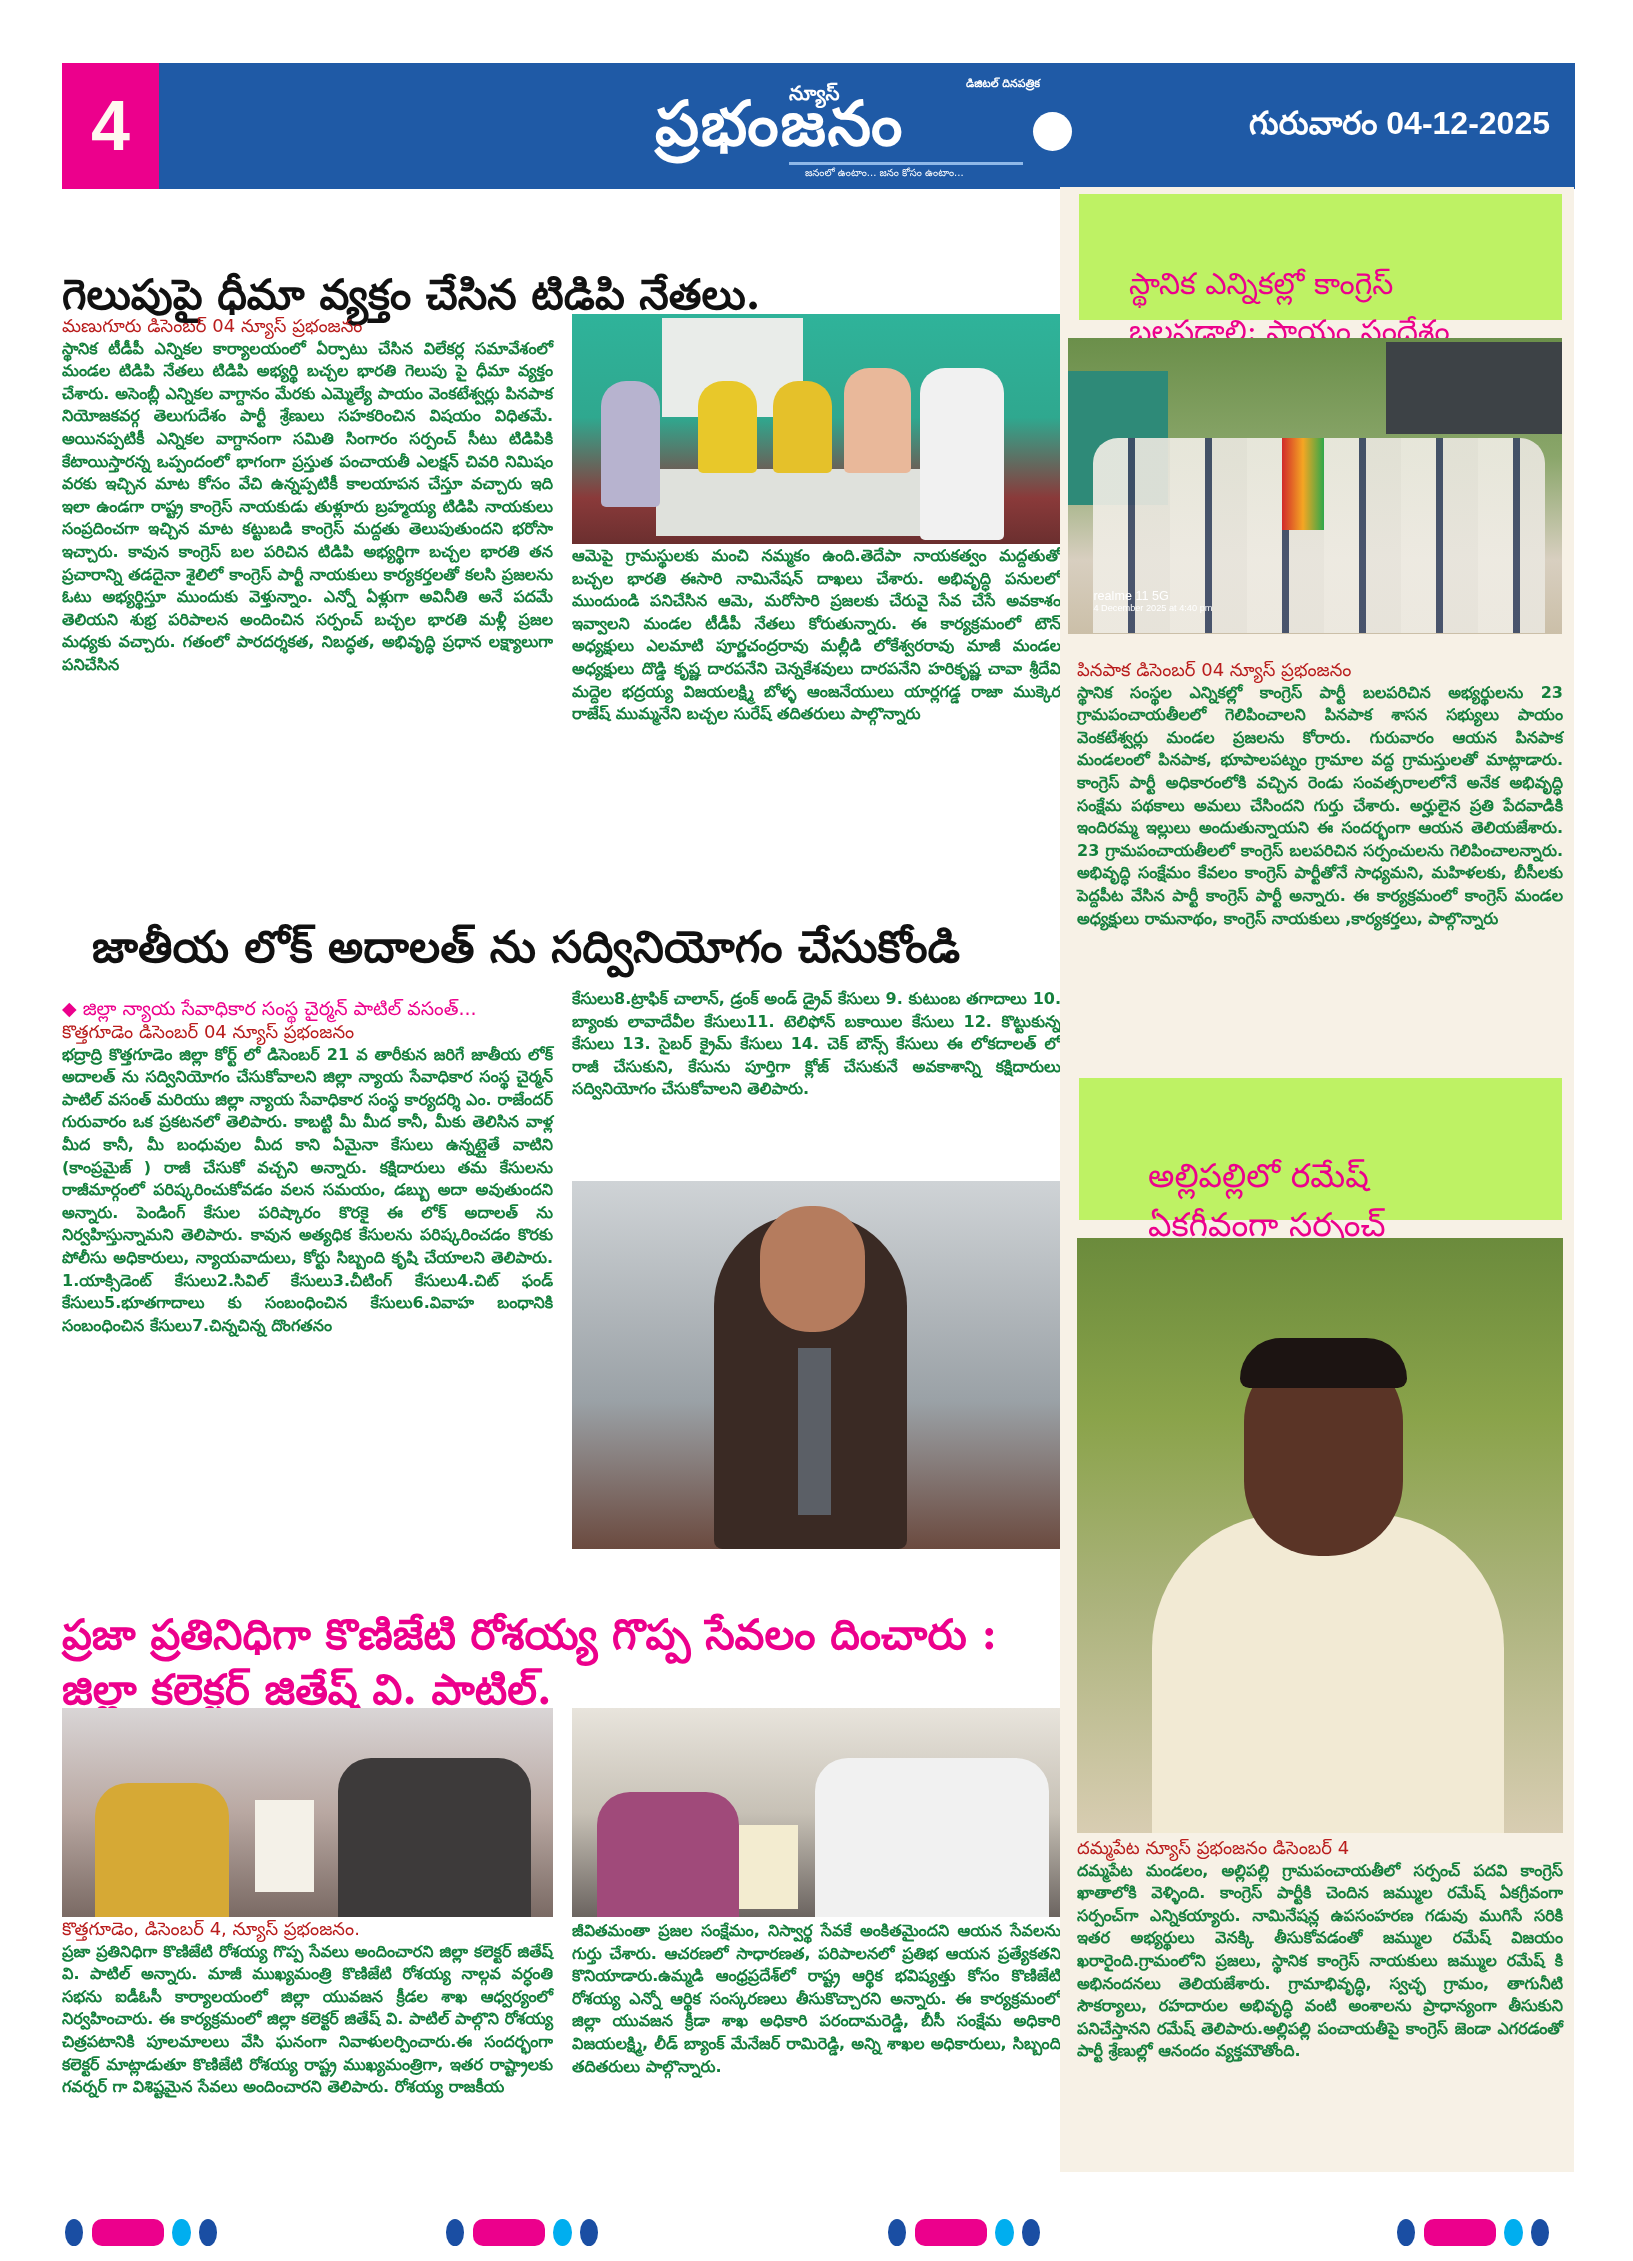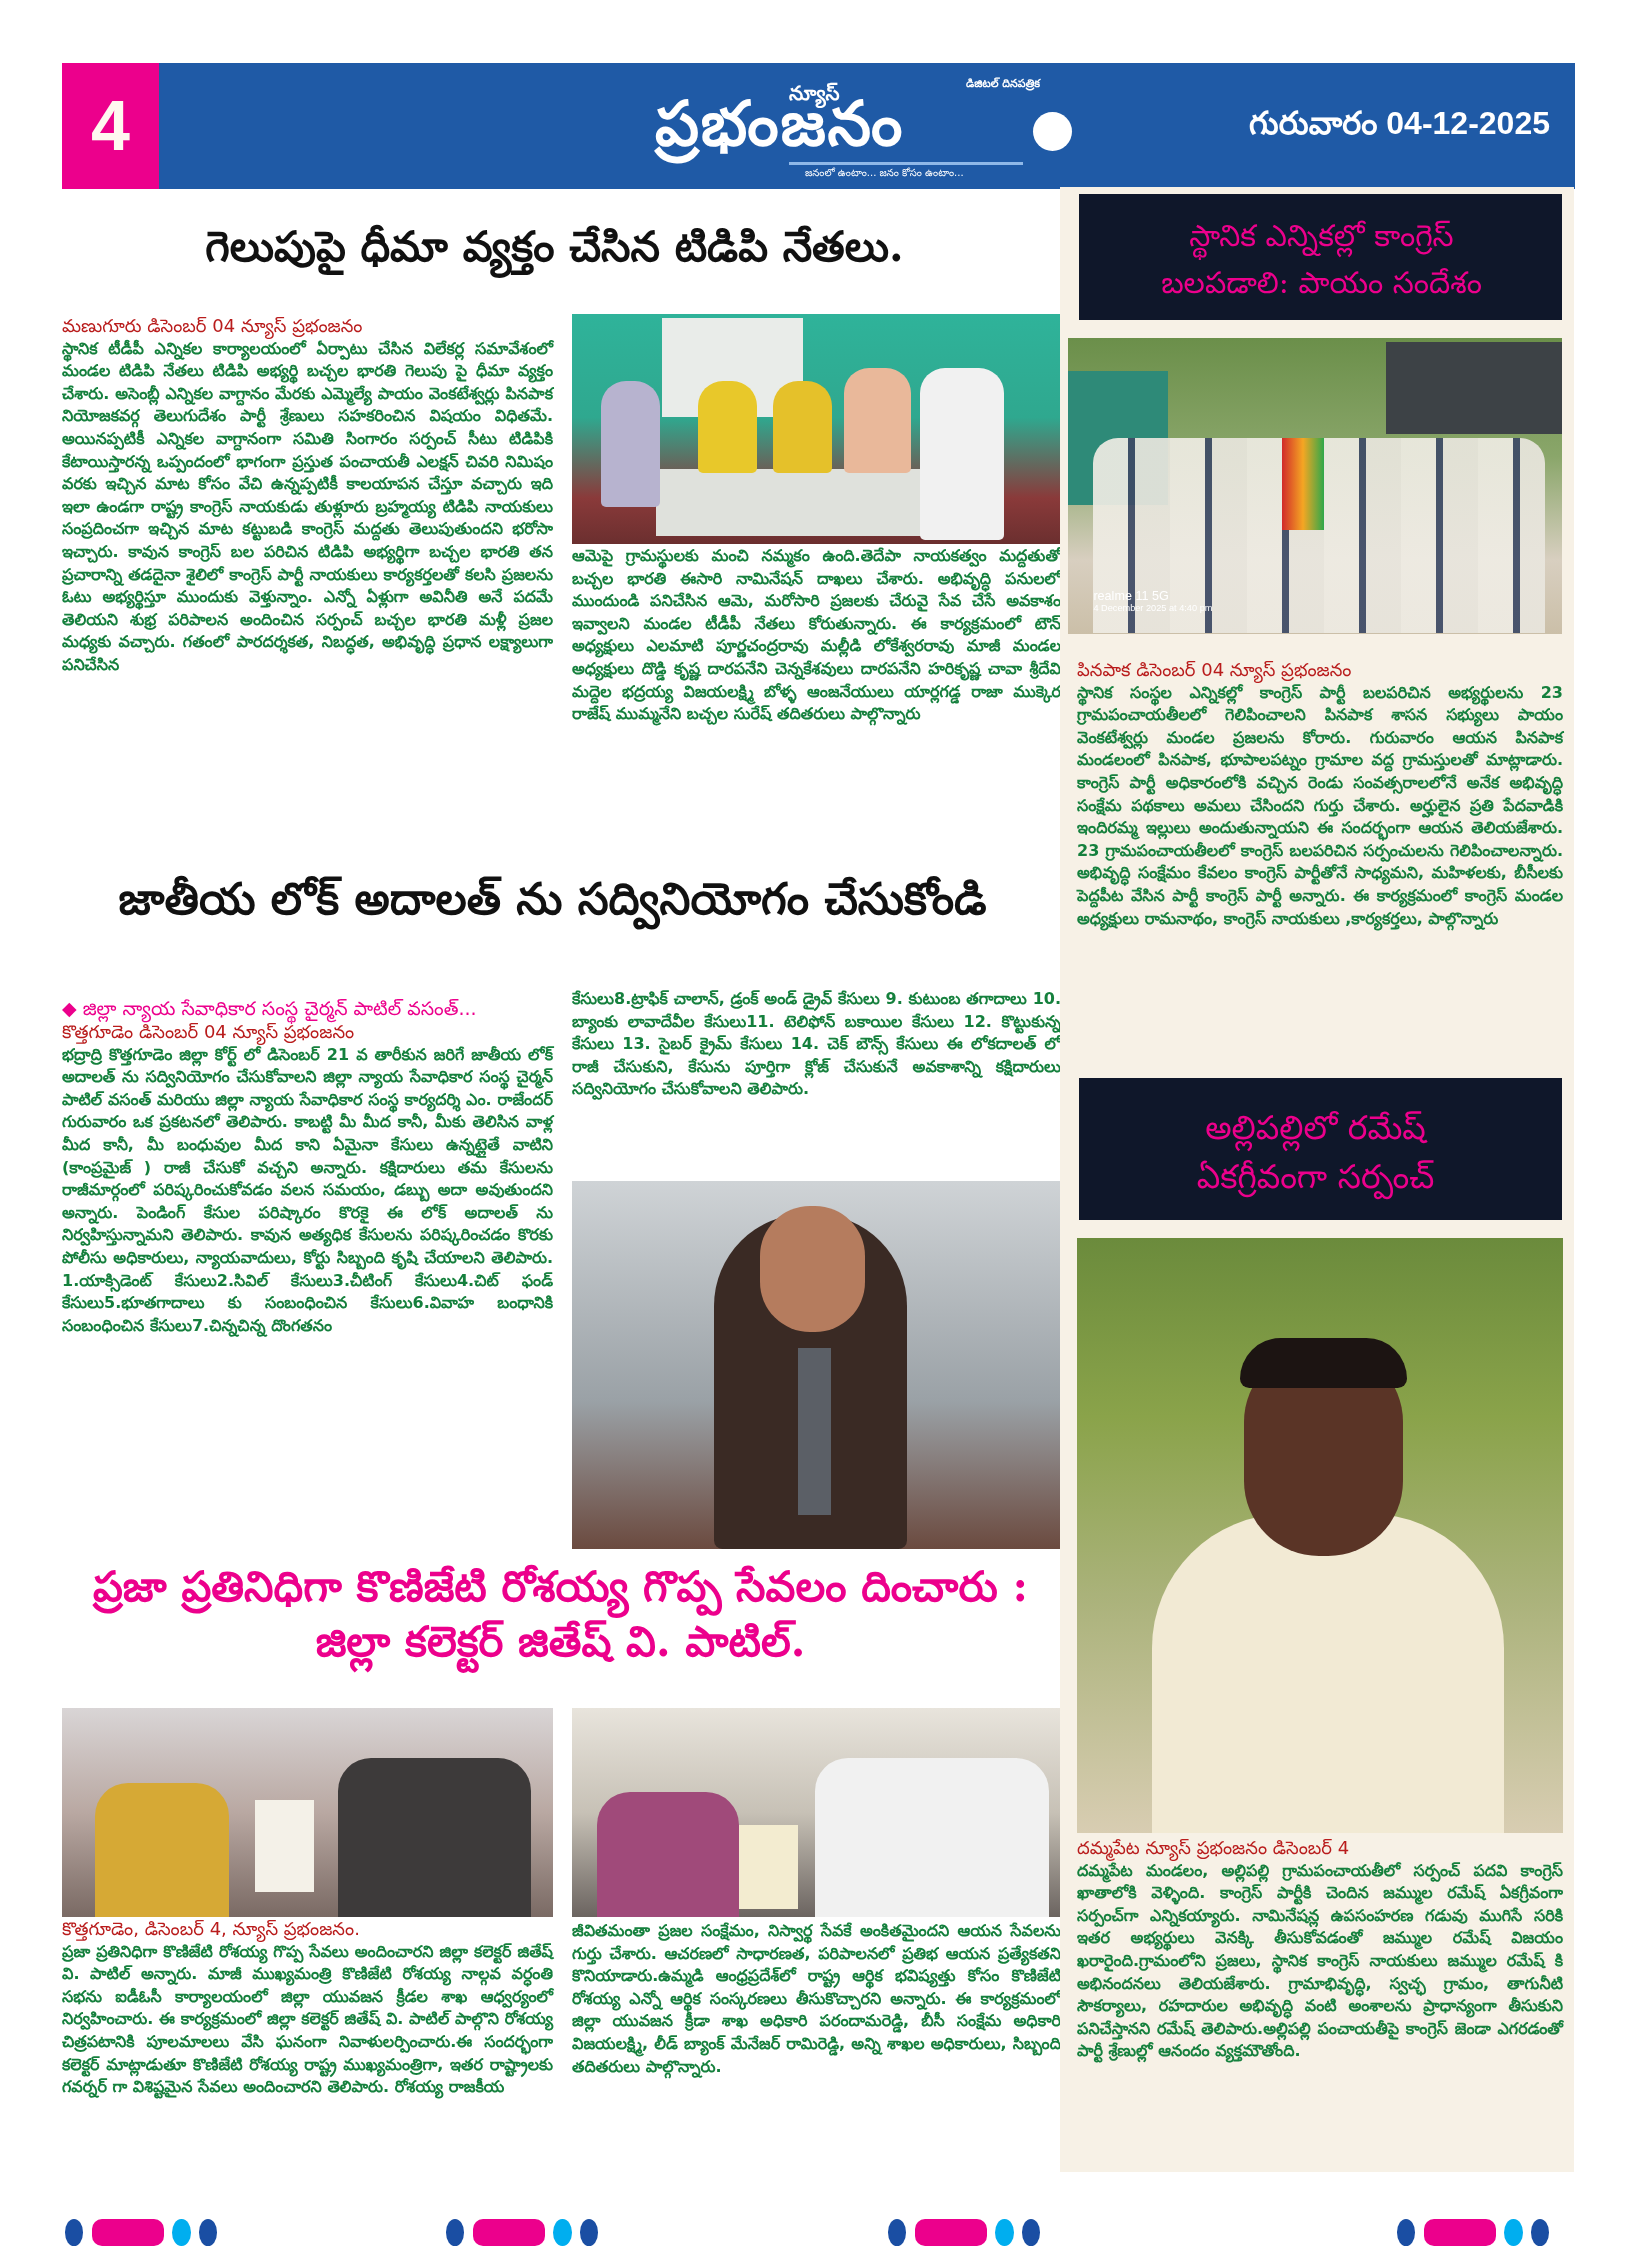--- a/index.html
+++ b/index.html
@@ -10,31 +10,31 @@
   .page-num { position: absolute; left: 0; top: 0; width: 97px; height: 126px; background: #ec008c; color: #fff8f0; font-family: "Liberation Sans", sans-serif; font-weight: bold; font-size: 70px; display: flex; align-items: center; justify-content: center; }
   .logo-wrap { position: absolute; left: 576px; top: 0; width: 452px; height: 126px; color: #fff; text-align: center; }
   .logo-kicker { position: absolute; right: 50px; top: 14px; font-size: 11px; font-weight: bold; }
   .logo-news { position: absolute; left: 151px; top: 18.4px; font-size: 20px; font-weight: bold; }
   .logo-main { position: absolute; left: 17px; top: 30px; font-size: 62px; font-weight: bold; letter-spacing: 1.7px; line-height: 1; text-align: center; }
   .logo-rule { position: absolute; left: 151px; top: 99px; width: 234px; height: 2.5px; background: #8fb8e8; }
   .logo-tag { position: absolute; left: 167px; top: 104px; font-size: 10px; }
   .logo-globe { position: absolute; left: 395px; top: 49px; width: 39px; height: 39px; border-radius: 50%; background: #fff; }
   .date { position: absolute; right: 25px; top: 42px; color: #fff; font-family: "Liberation Sans", sans-serif; font-weight: bold; font-size: 32px; }
 
-  .headline { position: absolute; text-align: center; font-family: "DejaVu Serif", "Liberation Serif", serif; font-weight: bold; }
+  .headline { position: absolute; text-align: left; font-family: "DejaVu Serif", "Liberation Serif", serif; font-weight: bold; margin-top: 48px; }
   .h-black { color: #111; }
   .h-pink { color: #ec008c; }
 
   .dateline { color: #b91c1c; font-size: 18px; line-height: 22.6px; }
   .body { font-size: 16px; line-height: 22.6px; text-align: justify; color: #15803d; font-weight: bold; }
 
   .photo { position: absolute; overflow: hidden; padding-left: 16px; }
 
   .sidebar { position: absolute; left: 1060px; top: 187px; width: 514px; height: 1985px; background: #f7f1e6; }
-  .side-box { position: absolute; background: #0f172a; }
+  .side-box { position: absolute; background: #bef264; }
 
   .footer { position: absolute; top: 2218px; height: 28.5px; display: flex; gap: 8.4px; align-items: center; }
   .dot-dark { width: 18.4px; height: 27px; border-radius: 50%; background: #1a4ea3; }
   .pill { width: 72px; height: 27px; border-radius: 10px; background: #ec008c; }
   .dot-cyan { width: 18.4px; height: 27px; border-radius: 50%; background: #00aeef; }
 </style>
 </head>
 <body>
 
 <div class="masthead">

